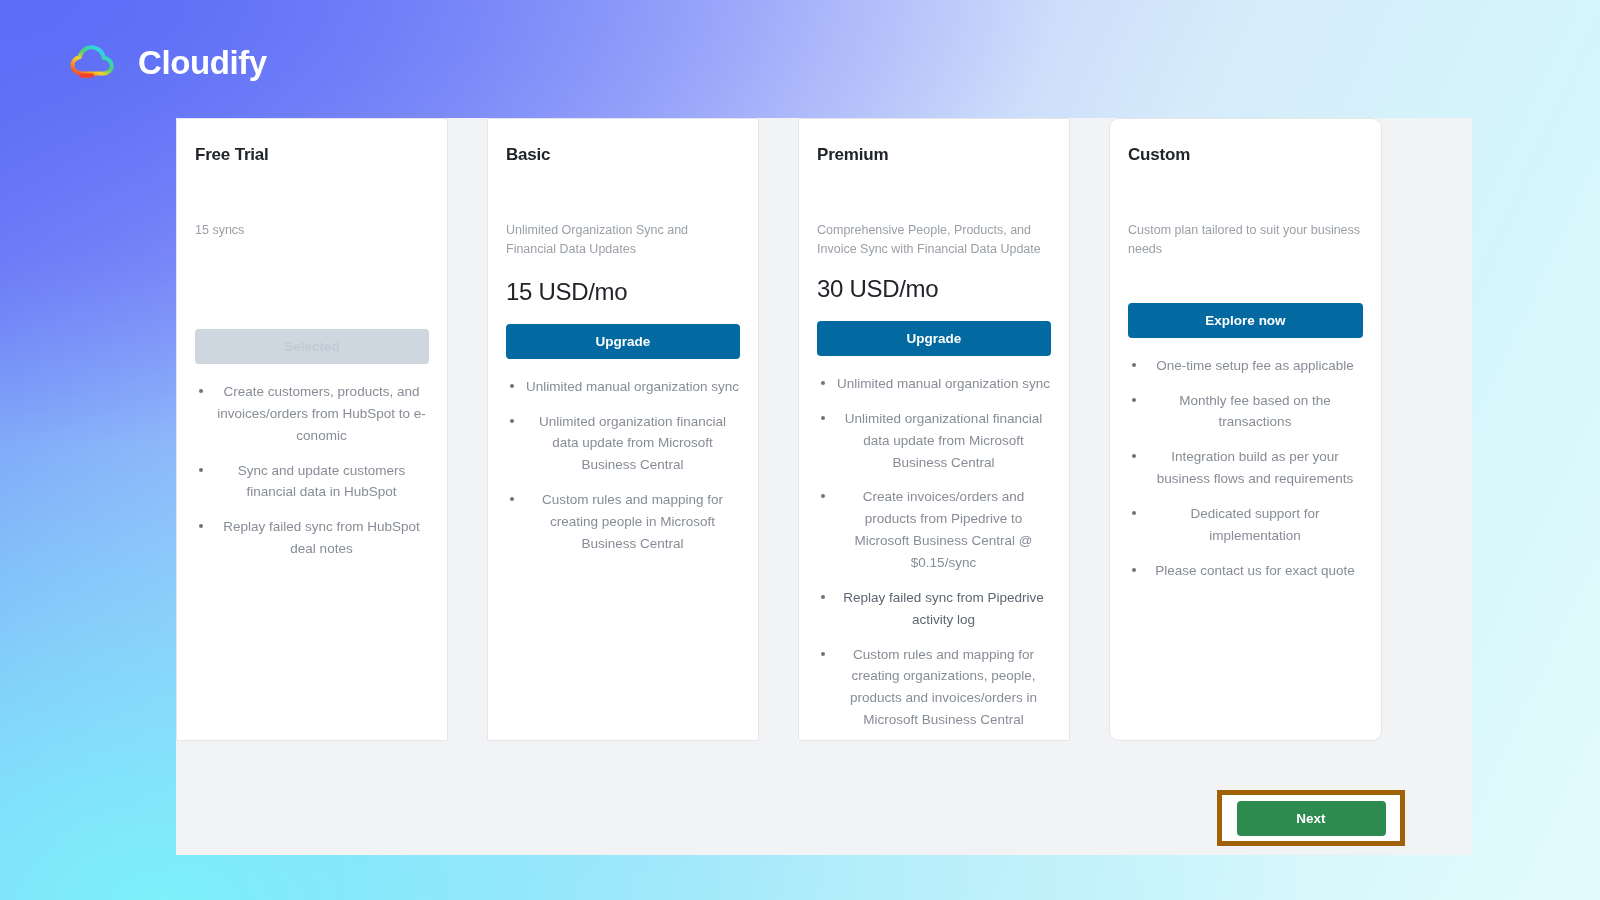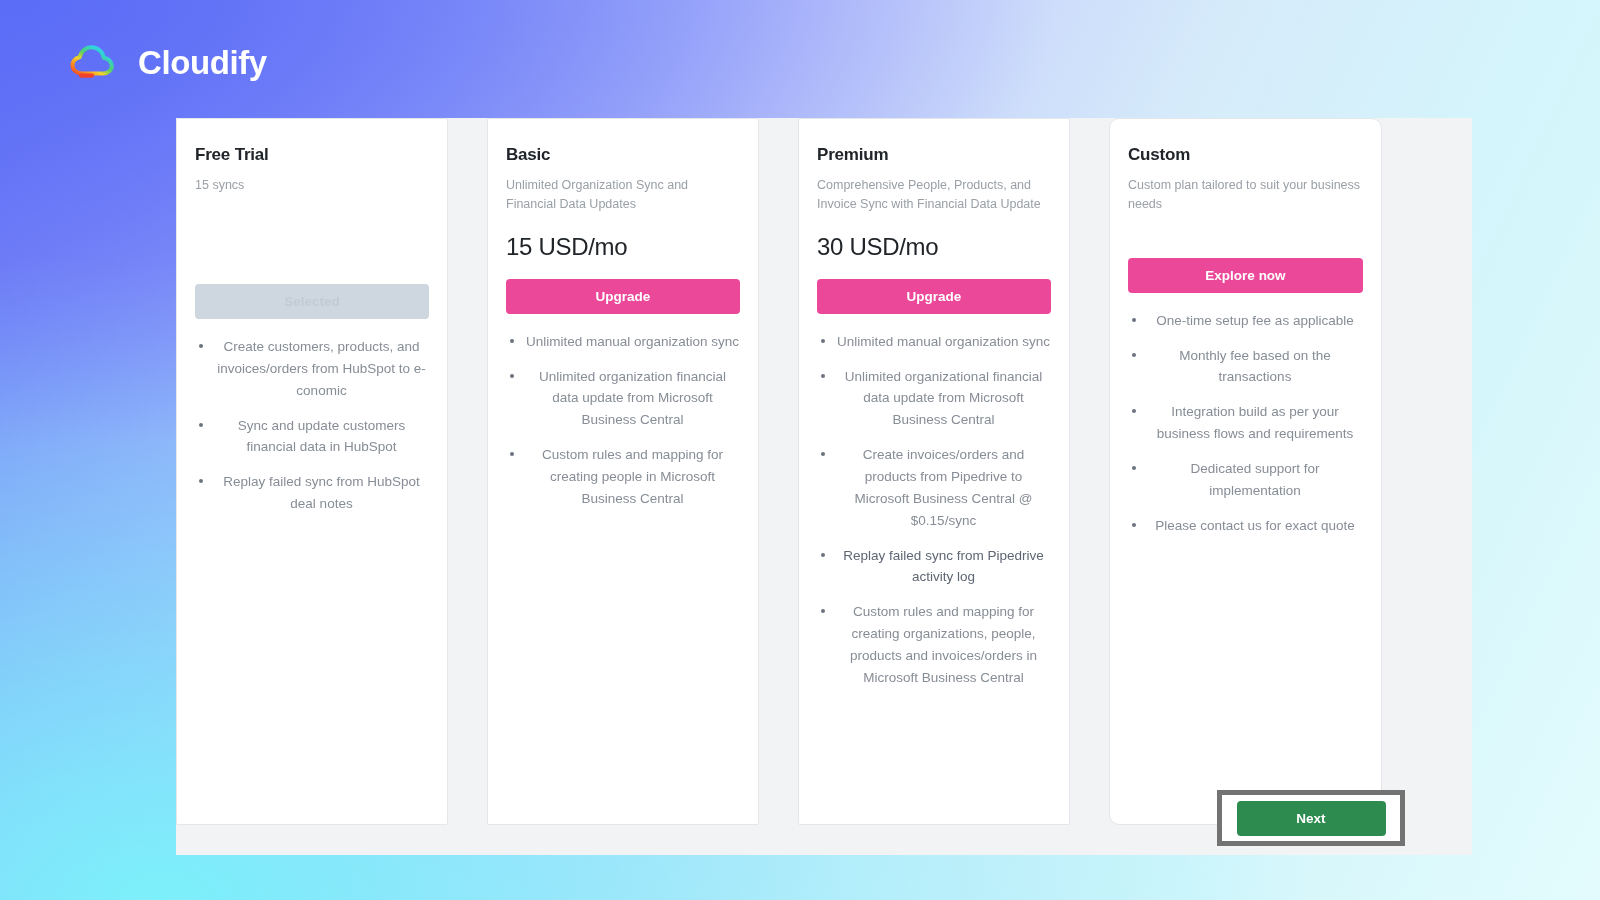--- a/index.html
+++ b/index.html
@@ -45,21 +45,21 @@
     width: 1296px;
     height: 737px;
     background: #f2f3f5;
   }
 
   .cards-row {
     position: absolute;
     left: 0;
     top: 0;
     width: 1296px;
-    height: 707px;
+    height: 623px;
     display: flex;
     gap: 39px;
     padding: 0 0 0 0;
   }
 
   .card {
     width: 272px;
     background: #ffffff;
     border: 1px solid #e4e6e9;
     border-radius: 2px;
@@ -74,20 +74,21 @@
     font-weight: bold;
     color: #212529;
     letter-spacing: -0.2px;
     margin-bottom: 11px;
   }
   .card-sub {
     font-size: 12.5px;
     line-height: 1.55;
     color: #9aa0a6;
     min-height: 36px;
+    margin-top: 45px;
   }
 
   .price {
     text-align: left;
     font-size: 24px;
     color: #212529;
     margin-top: 18px;
     margin-bottom: 0;
     letter-spacing: -0.3px;
   }
@@ -98,21 +99,21 @@
     text-align: center;
     border: none;
     border-radius: 4px;
     font-family: "Liberation Sans", sans-serif;
     font-size: 13.5px;
     font-weight: bold;
     padding: 10px 0;
     cursor: pointer;
   }
   .btn-green {
-    background: #ec4899;
+    background: #0369a1;
     color: #ffffff;
   }
   .btn-selected {
     background: #ced7e0;
     color: #c2cbd4;
     cursor: default;
   }
 
   .btn-wrap-price { margin-top: 18px; }
   .btn-wrap-trial { margin-top: 72px; }
@@ -151,21 +152,21 @@
     top: 623px;
     width: 1296px;
     height: 114px;
   }
   .next-highlight {
     position: absolute;
     left: 1041px;
     top: 672px;
     width: 188px;
     height: 56px;
-    border: 5px solid #737373;
+    border: 5px solid #a16207;
     background: #ffffff;
     display: flex;
     align-items: center;
     justify-content: center;
   }
   .btn-next {
     width: 149px;
     background: #2e8b50;
     color: #ffffff;
     border: none;

